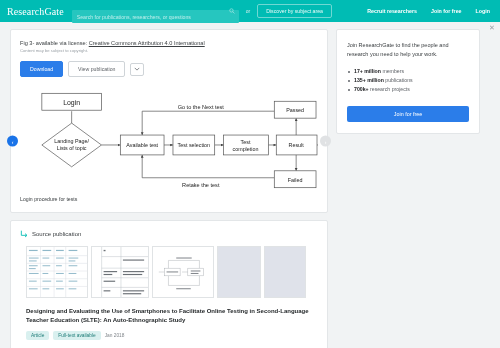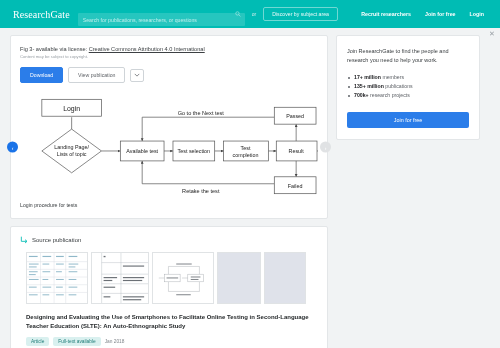--- a/index.html
+++ b/index.html
@@ -5,25 +5,25 @@
   * { box-sizing: border-box; margin: 0; padding: 0; }
   html, body {
     width: 500px; height: 348px;
     font-family: "Liberation Sans", sans-serif;
     background: #f1f3f4;
     overflow: hidden;
   }
 
   
   .header {
-    height: 28px;
+    height: 22px;
     background: #00bcb4;
     display: flex;
     align-items: center;
-    padding: 0 13px;
+    padding: 0 7px;
     position: relative;
     z-index: 20;
   }
   .logo {
     color: #ffffff;
     font-size: 10px;
     letter-spacing: 0.1px;
     font-family: "Liberation Serif", serif;
     padding-right: 8px;
     white-space: nowrap;

